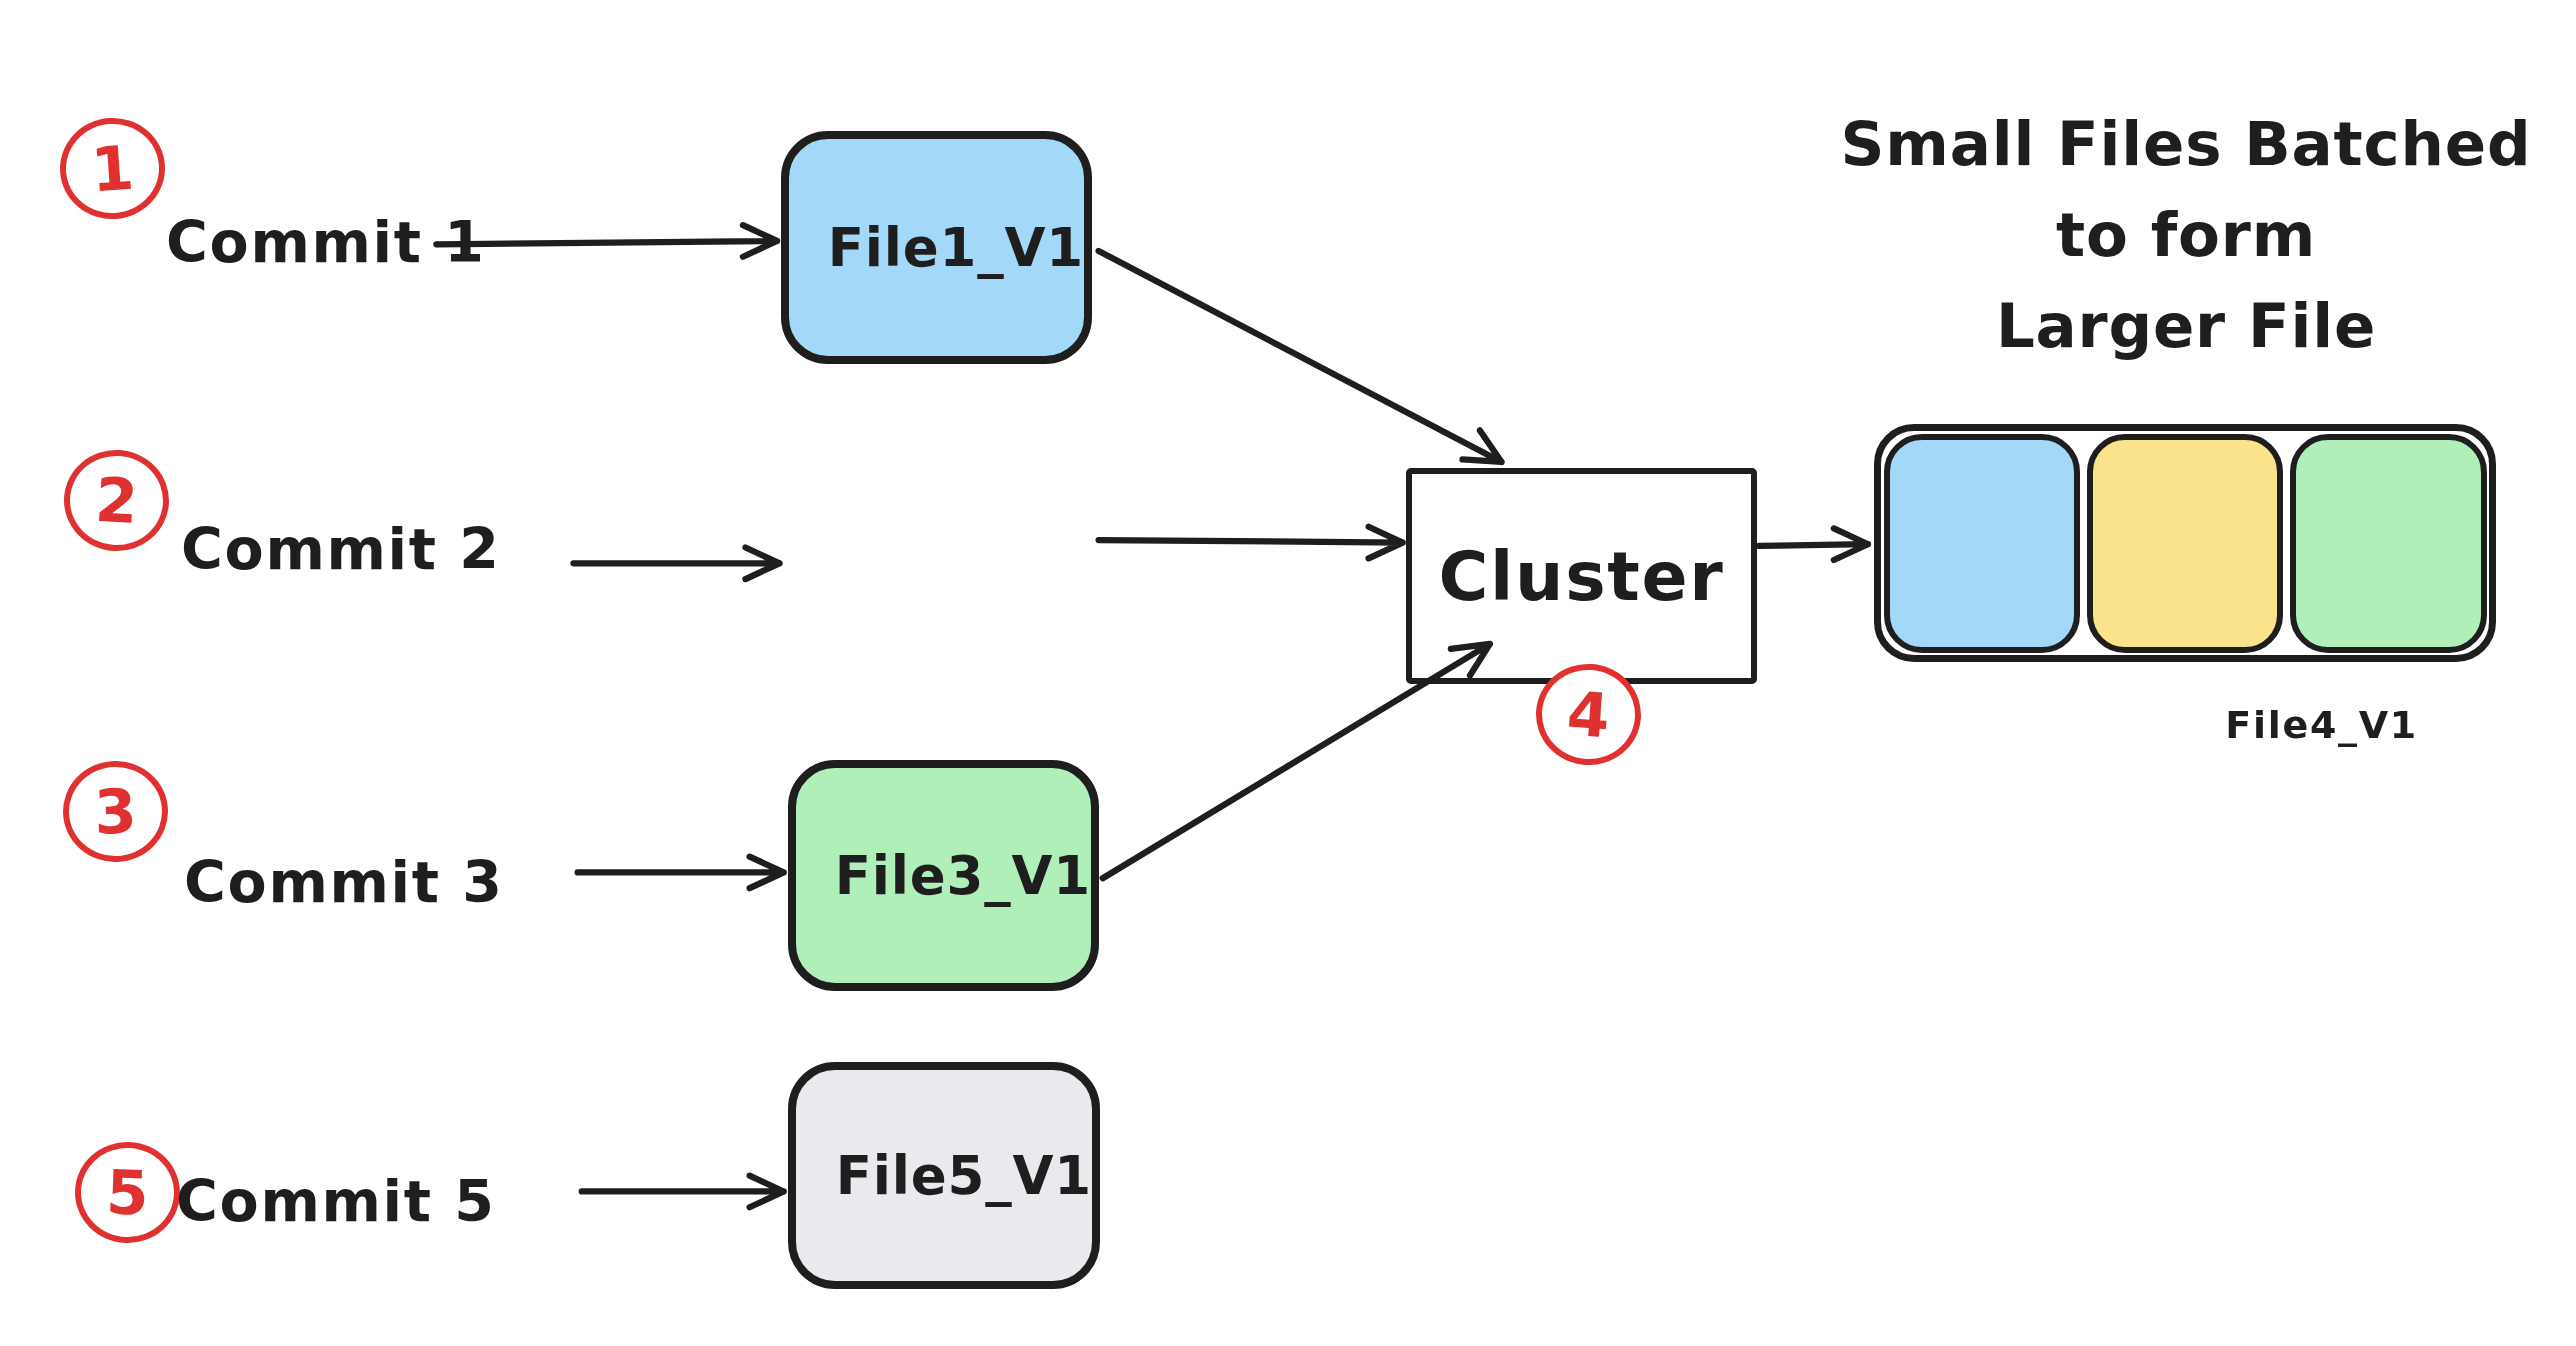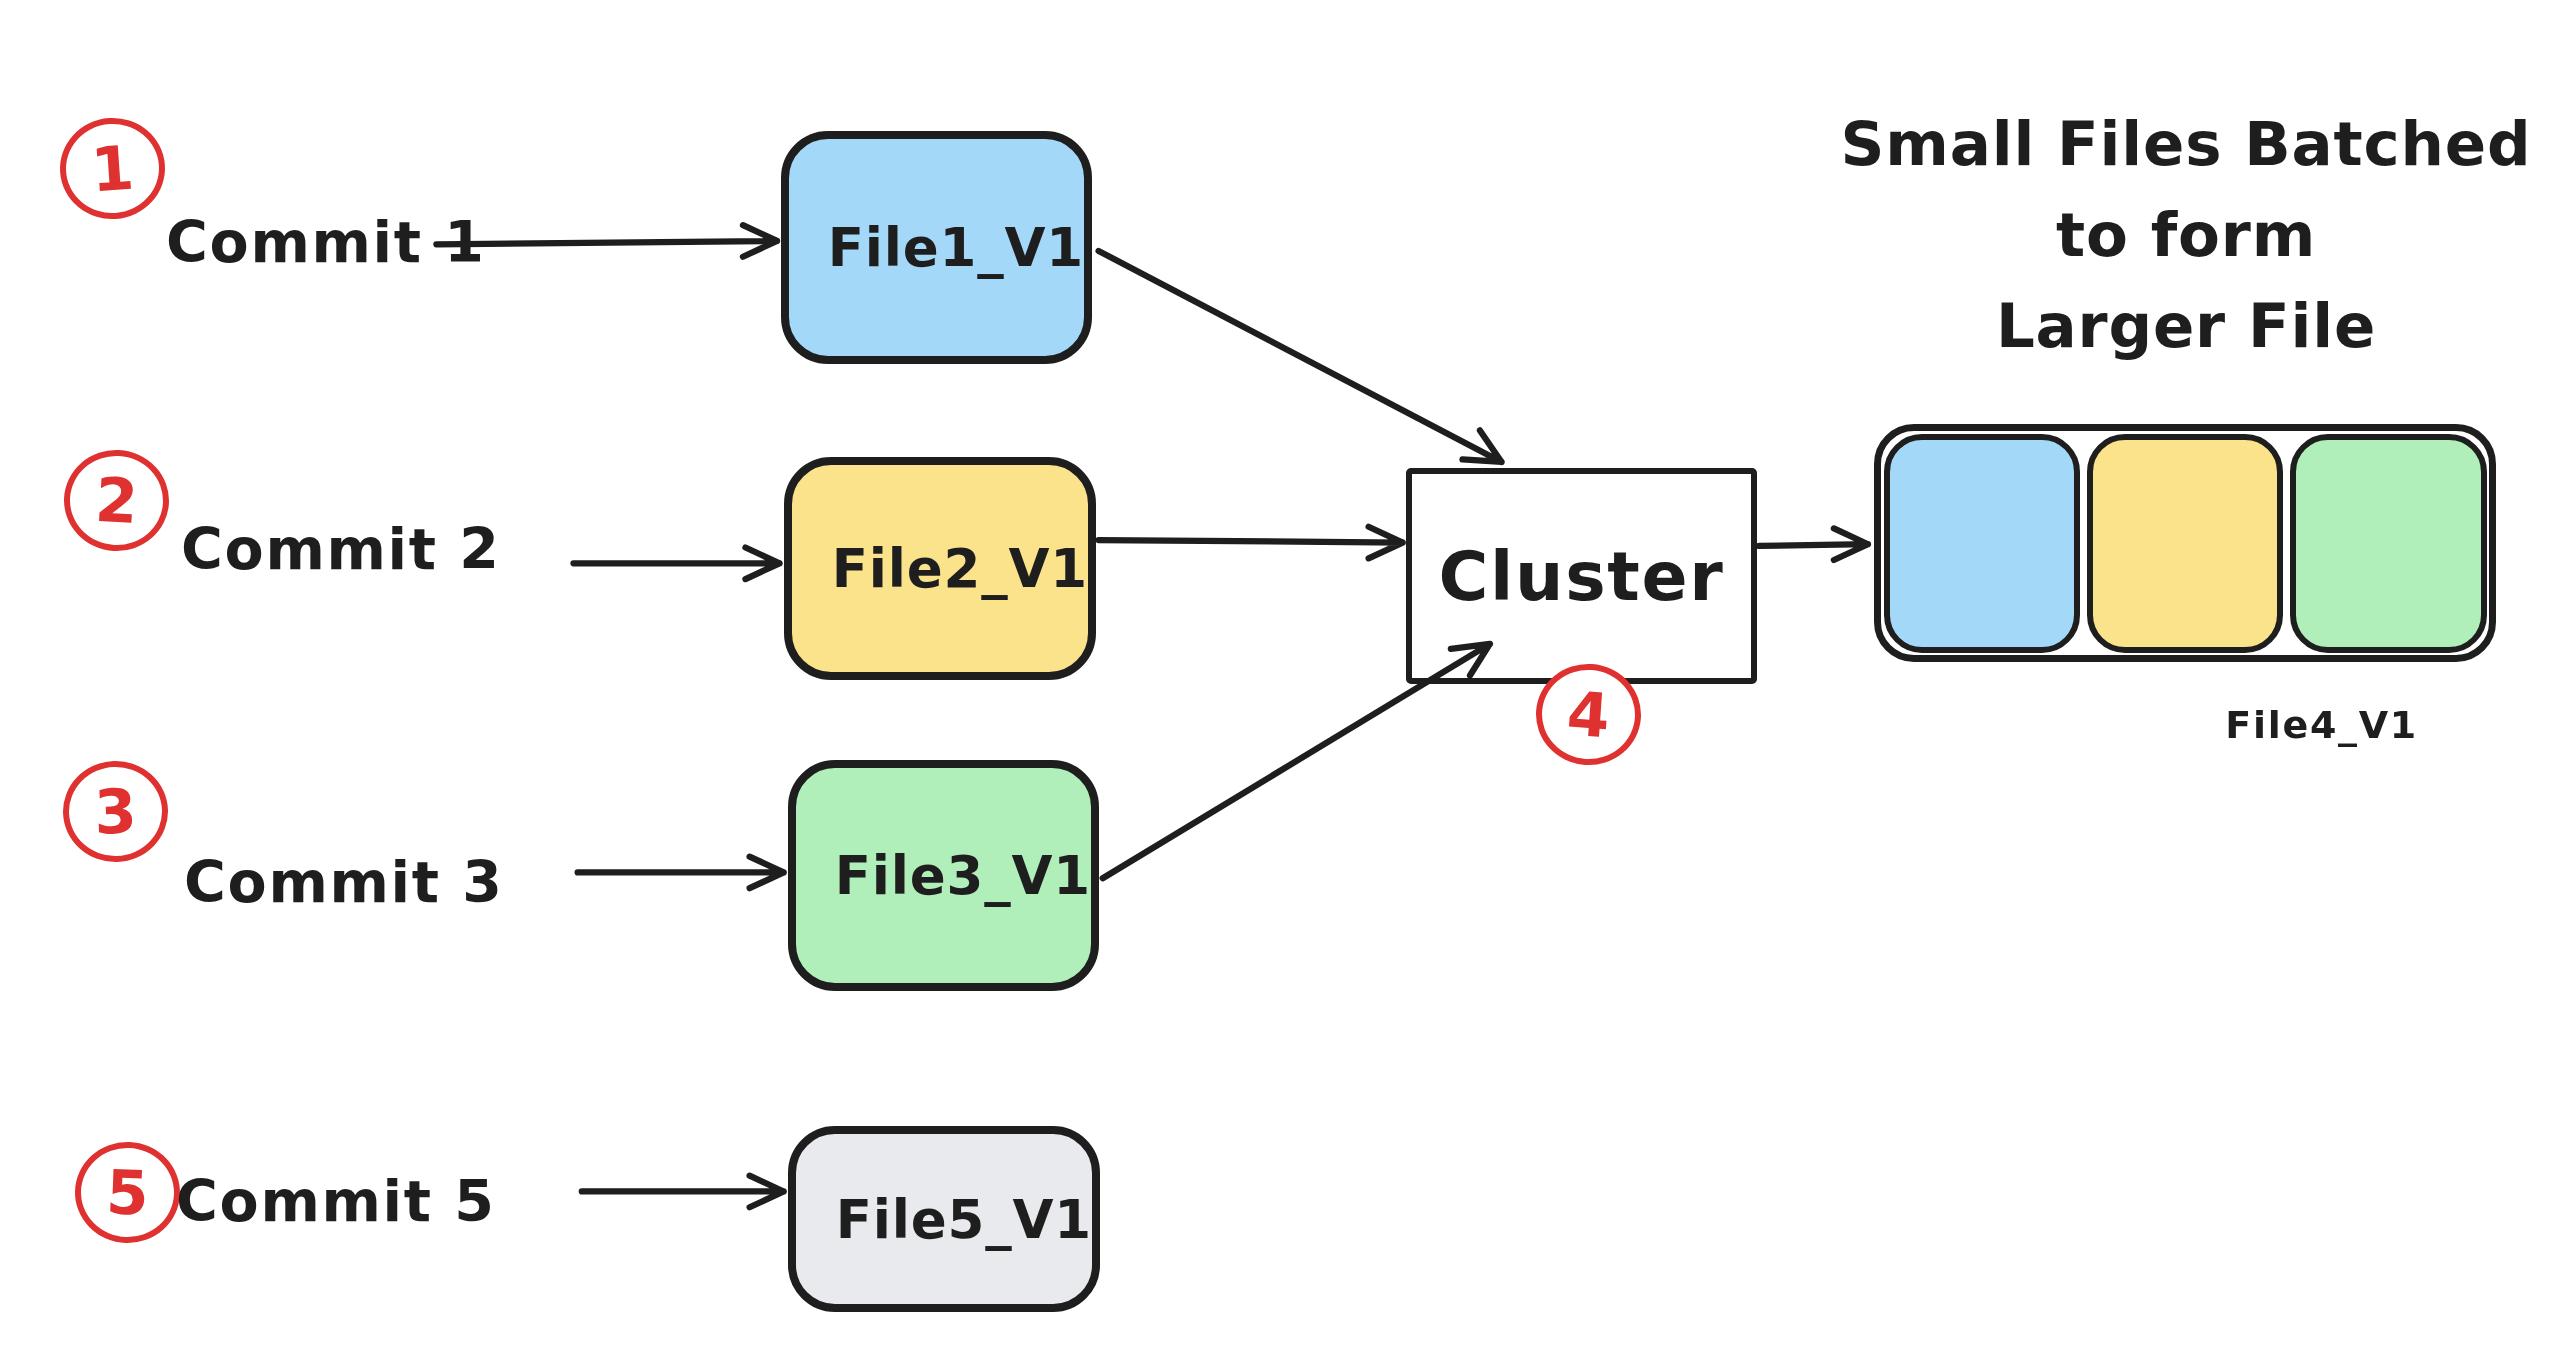--- a/index.html
+++ b/index.html
@@ -74,21 +74,21 @@
     align-items: center;
     justify-content: flex-end;
     font-size: 53px;
     font-weight: 600;
     letter-spacing: 0.8px;
     z-index: 2;
   }
   .file-1 { left: 781px; top: 131px;  width: 311px; height: 233px; background: #a4d8f8; }
   .file-2 { left: 784px; top: 457px;  width: 312px; height: 223px; background: #fbe38b; }
   .file-3 { left: 788px; top: 760px;  width: 311px; height: 231px; background: #b1efba; padding-left: 8px; }
-  .file-5 { left: 788px; top: 1126px; width: 312px; height: 186px; background: #e8eaed; }
+  .file-5 { left: 788px; top: 1062px; width: 312px; height: 227px; background: #e8eaed; }
 
   
   .cluster-box {
     position: absolute;
     left: 1406px; top: 468px;
     width: 351px; height: 216px;
     border: 6.6px solid #1e1e1e;
     border-radius: 5px;
     background: #ffffff;
     display: flex;
@@ -176,23 +176,20 @@
   </div>
 
   <div class="badge badge-1">1</div>
   <div class="commit-label commit-1">Commit 1</div>
   <div class="file-box file-1">
     <span>File1_V1</span>
   </div>
 
   <div class="badge badge-2">2</div>
   <div class="commit-label commit-2">Commit 2</div>
-  <div class="file-box file-2">
-    <span>File2_V1</span>
-  </div>
 
   <div class="badge badge-3">3</div>
   <div class="commit-label commit-3">Commit 3</div>
   <div class="file-box file-3">
     <span>File3_V1</span>
   </div>
 
   <div class="badge badge-5">5</div>
   <div class="commit-label commit-5">Commit 5</div>
   <div class="file-box file-5">

